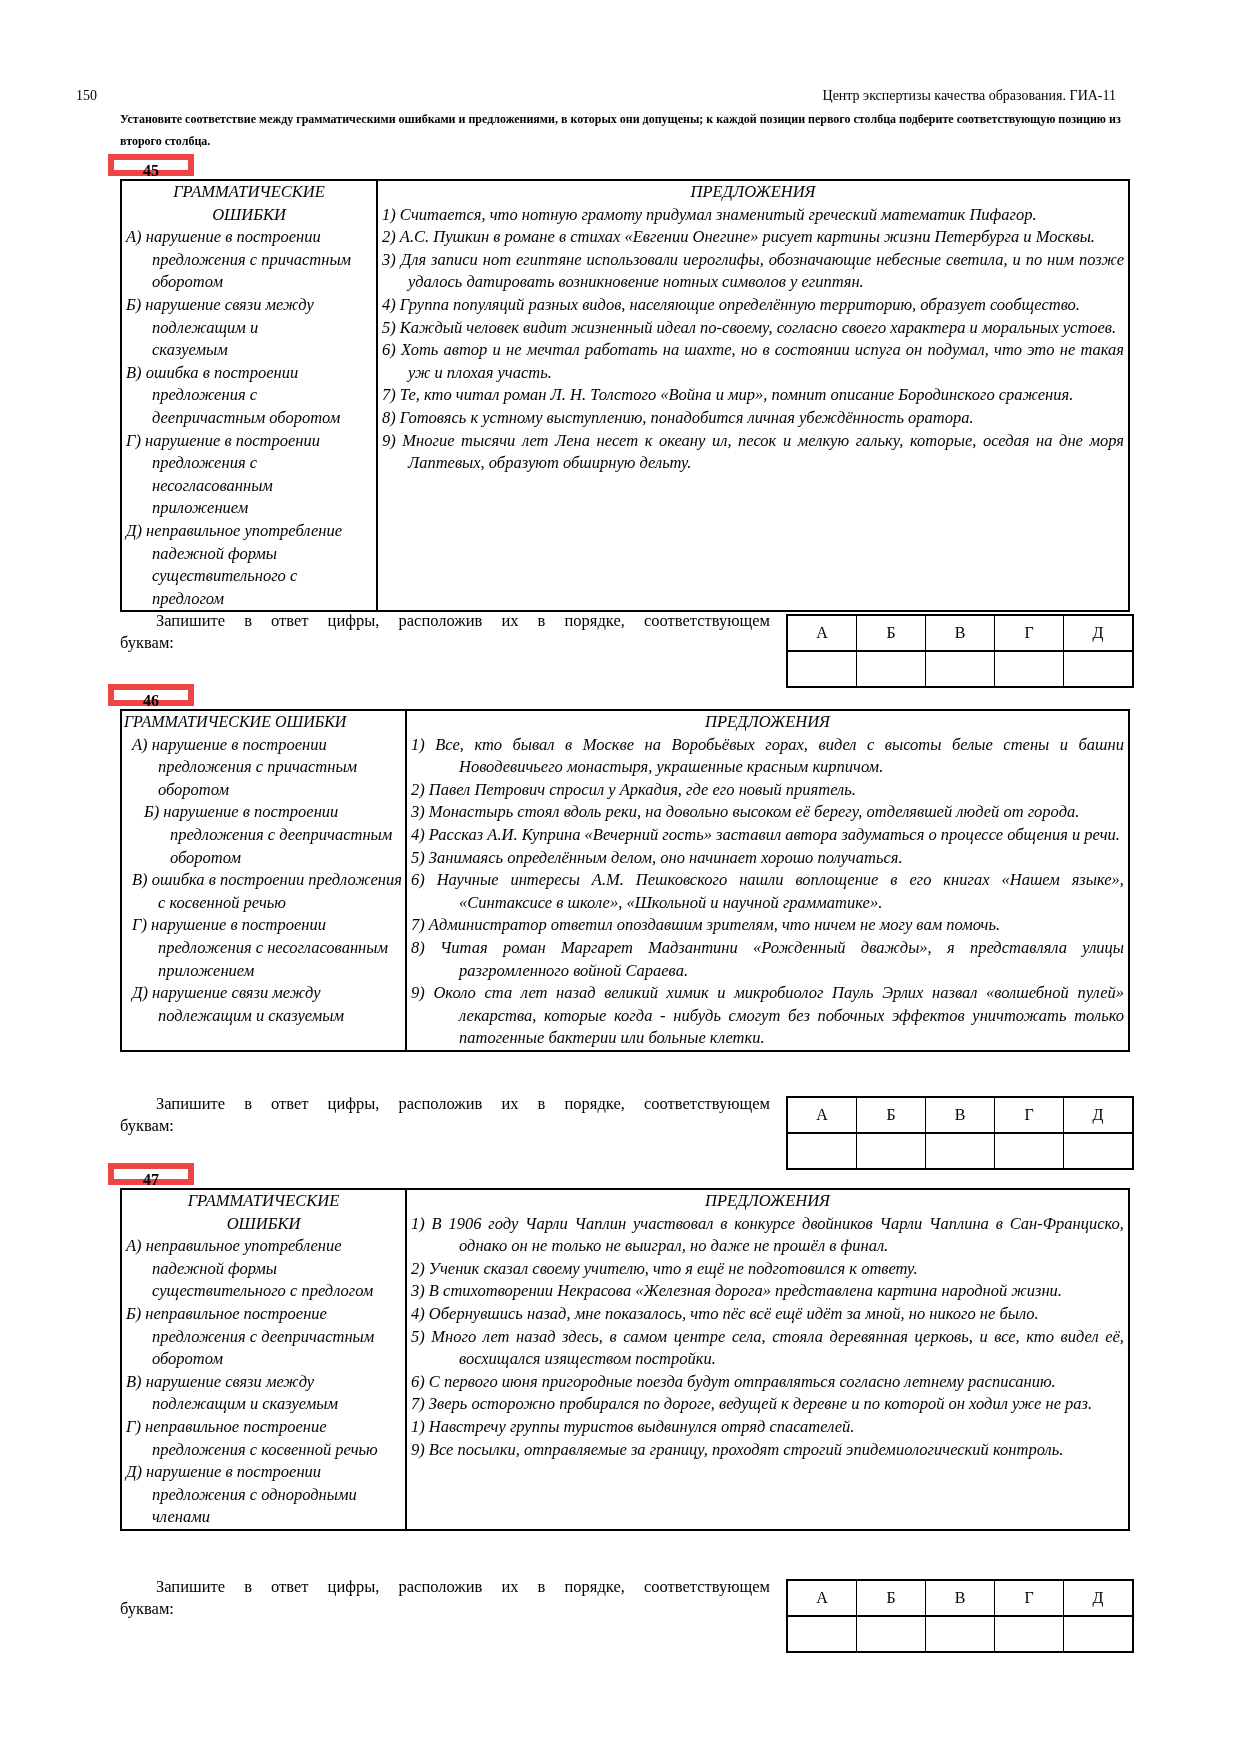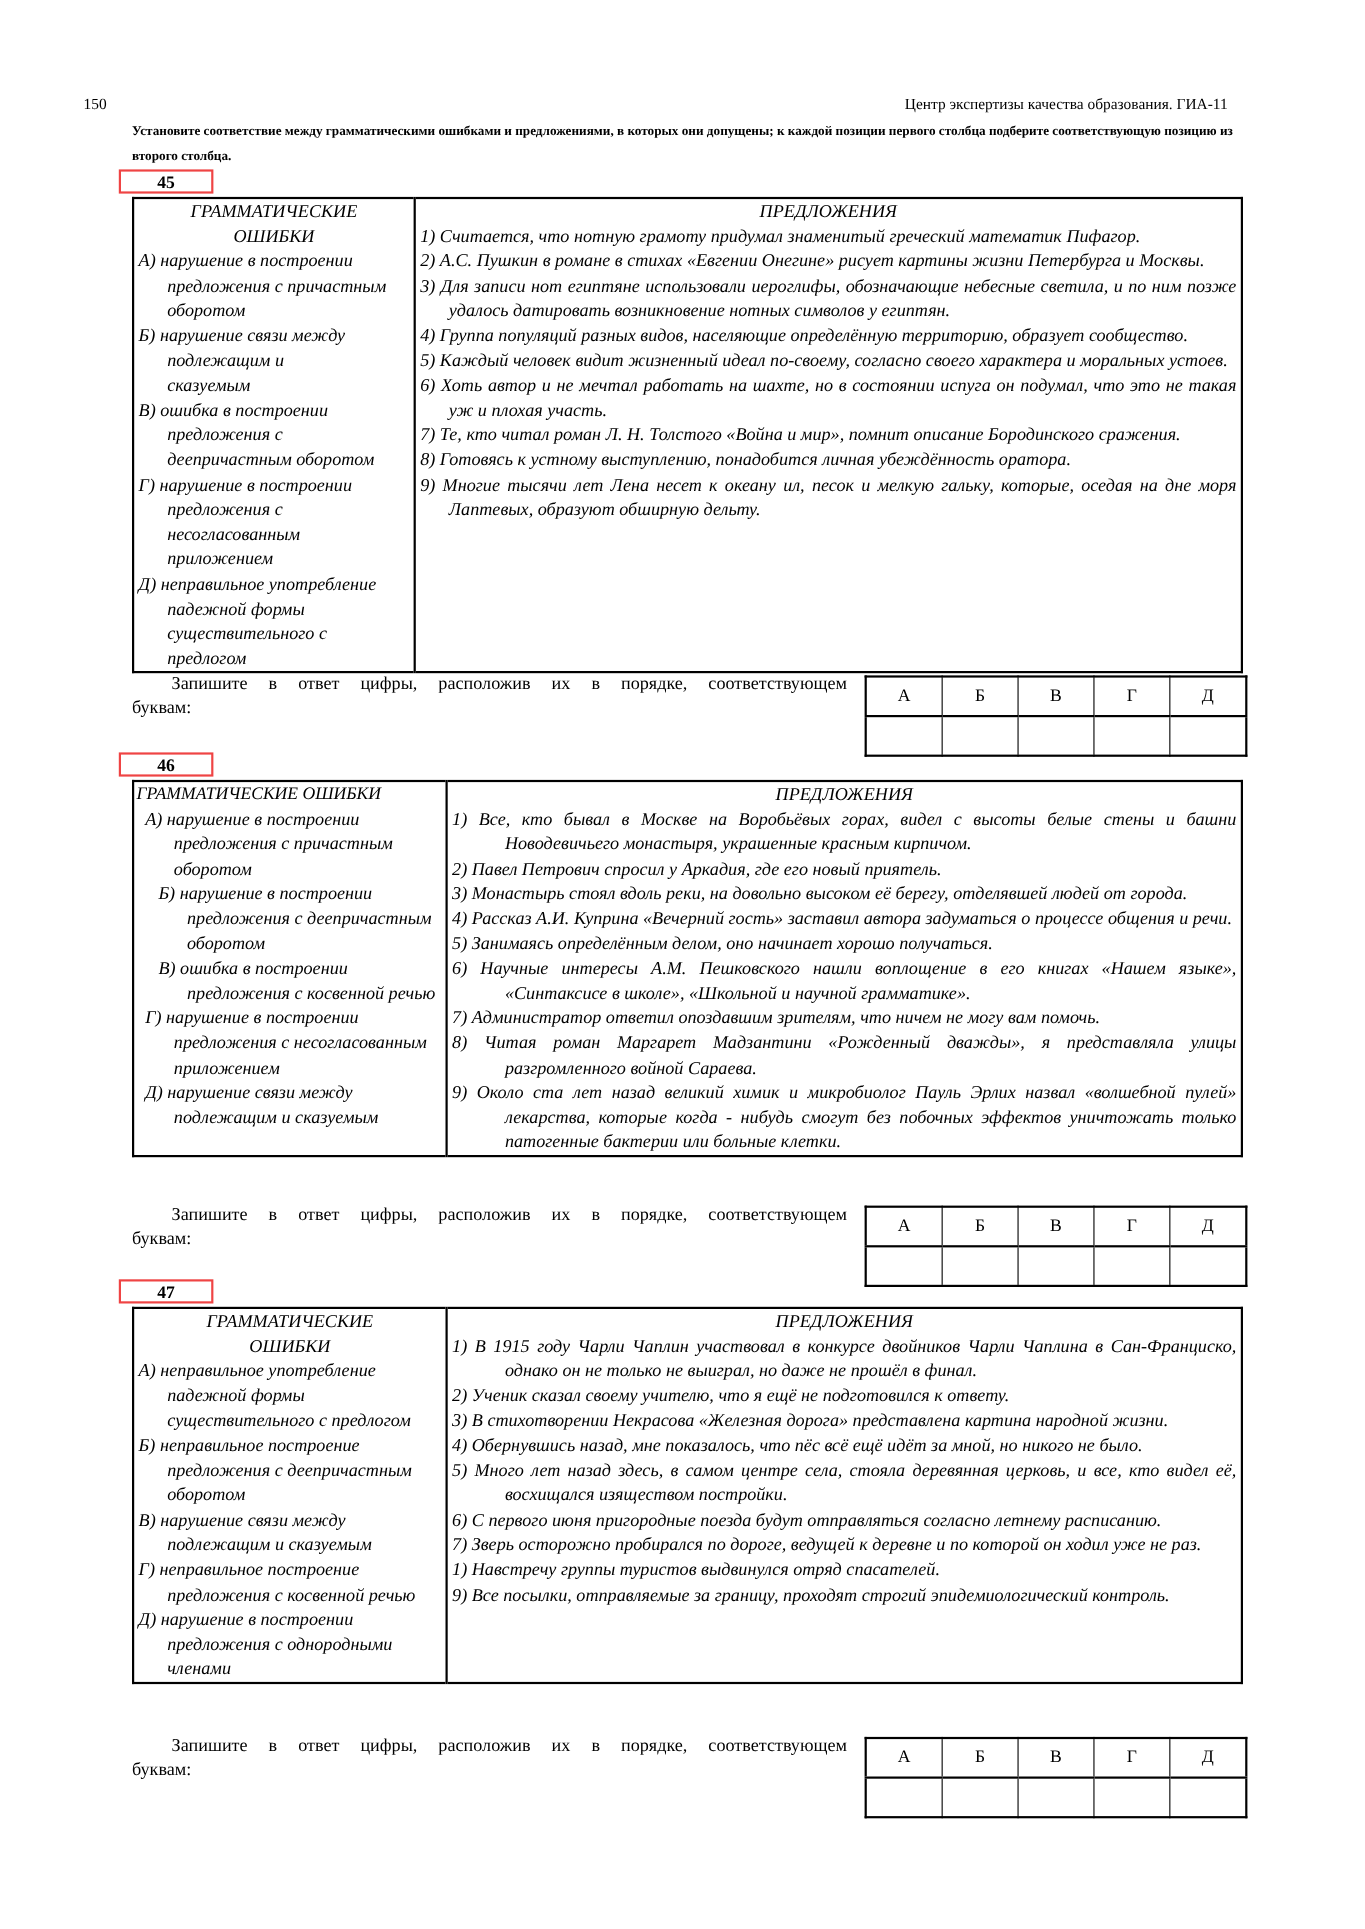--- a/index.html
+++ b/index.html
@@ -1,21 +1,21 @@
 <!DOCTYPE html>
 <html><head>
 <meta charset="utf-8">
 <style>
   html, body { margin: 0; padding: 0; background: #ffffff; }
   body { width: 1241px; height: 1754px; position: relative; font-family: "Liberation Serif", serif; color: #000; font-size: 16.5px; }
   .page-header { position: absolute; left: 76px; top: 88px; width: 1040px; height: 20px; font-size: 14px; }
   .page-num { position: absolute; left: 0; top: 0; }
   .page-source { position: absolute; right: 0; top: 0; }
   .instruction { position: absolute; left: 120px; top: 108px; width: 1010px; font-weight: bold; font-size: 12px; line-height: 22px; }
-  .task-num { position: absolute; width: 86px; height: 22px; border: 2px solid #ef4444; font-weight: bold; text-align: center; font-size: 16px; line-height: 22px; box-sizing: border-box; }
+  .task-num { position: absolute; width: 86px; height: 22px; border: 6px solid #ef4444; font-weight: bold; text-align: center; font-size: 16px; line-height: 22px; box-sizing: border-box; }
   table.task { position: absolute; border-collapse: collapse; border: 2px solid #000; table-layout: fixed; }
   table.task td { vertical-align: top; padding: 0 4px; line-height: 22.6px; font-style: italic; }
   table.task td.left { border-right: 2px solid #000; }
   .col-head { text-align: center; }
   .item { padding-left: 26px; text-indent: -26px; }
   .item.right { text-align: justify; }
   .item.wide { padding-left: 48px; text-indent: -48px; }
   .answer-text { position: absolute; left: 120px; width: 650px; line-height: 22px; text-align: justify; }
   .answer-text .first { text-indent: 36px; display: block; text-align: justify; text-align-last: justify; }
   table.answer { position: absolute; border-collapse: collapse; border: 2px solid #000; table-layout: fixed; width: 330px; }
@@ -91,21 +91,21 @@
   <colgroup>
       <col style="width:285px">
       <col>
     </colgroup>
   <tbody>
       <tr>
     <td class="left" style="padding:0 2px;">
       <div style="white-space:nowrap; font-size:16px;">ГРАММАТИЧЕСКИЕ ОШИБКИ</div>
       <div class="item" style="margin-left:8px">А) нарушение в построении предложения с причастным оборотом</div>
       <div class="item" style="margin-left:20px">Б) нарушение в построении предложения с деепричастным оборотом</div>
-      <div class="item" style="margin-left:20px">В) ошибка в построении предложения с косвенной речью</div>
+      <div class="item" style="margin-left:8px">В) ошибка в построении предложения с косвенной речью</div>
       <div class="item" style="margin-left:8px">Г) нарушение в построении предложения с несогласованным приложением</div>
       <div class="item" style="margin-left:8px">Д) нарушение связи между подлежащим и сказуемым</div>
     </td>
     <td>
       <div class="col-head">ПРЕДЛОЖЕНИЯ</div>
       <div class="item right wide">1) Все, кто бывал в Москве на Воробьёвых горах, видел с высоты белые стены и башни Новодевичьего монастыря, украшенные красным кирпичом.</div>
       <div class="item right wide">2) Павел Петрович спросил у Аркадия, где его новый приятель.</div>
       <div class="item right wide">3) Монастырь стоял вдоль реки, на довольно высоком её берегу, отделявшей людей от города.</div>
       <div class="item right wide">4) Рассказ А.И. Куприна «Вечерний гость» заставил автора задуматься о процессе общения и речи.</div>
       <div class="item right wide">5) Занимаясь определённым делом, оно начинает хорошо получаться.</div>
@@ -151,21 +151,21 @@
     <td class="left">
       <div class="col-head" style="padding:0 40px;">ГРАММАТИЧЕСКИЕ ОШИБКИ</div>
       <div class="item" style="padding-right:20px">А) неправильное употребление падежной формы существительного с предлогом</div>
       <div class="item">Б) неправильное построение предложения с деепричастным оборотом</div>
       <div class="item">В) нарушение связи между подлежащим и сказуемым</div>
       <div class="item">Г) неправильное построение предложения с косвенной речью</div>
       <div class="item" style="padding-right:40px">Д) нарушение в построении предложения с однородными членами</div>
     </td>
     <td>
       <div class="col-head">ПРЕДЛОЖЕНИЯ</div>
-      <div class="item right wide">1) В 1915 году Чарли Чаплин участвовал в конкурсе двойников Чарли Чаплина в Сан-Франциско, однако он не только не выиграл, но даже не прошёл в финал.</div>
+      <div class="item right wide">1) В 1906 году Чарли Чаплин участвовал в конкурсе двойников Чарли Чаплина в Сан-Франциско, однако он не только не выиграл, но даже не прошёл в финал.</div>
       <div class="item right wide">2) Ученик сказал своему учителю, что я ещё не подготовился к ответу.</div>
       <div class="item right wide">3) В стихотворении Некрасова «Железная дорога» представлена картина народной жизни.</div>
       <div class="item right wide">4) Обернувшись назад, мне показалось, что пёс всё ещё идёт за мной, но никого не было.</div>
       <div class="item right wide">5) Много лет назад здесь, в самом центре села, стояла деревянная церковь, и все, кто видел её, восхищался изяществом постройки.</div>
       <div class="item right wide">6) С первого июня пригородные поезда будут отправляться согласно летнему расписанию.</div>
       <div class="item right wide">7) Зверь осторожно пробирался по дороге, ведущей к деревне и по которой он ходил уже не раз.</div>
       <div class="item right wide">1) Навстречу группы туристов выдвинулся отряд спасателей.</div>
       <div class="item right wide">9) Все посылки, отправляемые за границу, проходят строгий эпидемиологический контроль.</div>
     </td>
   </tr>

